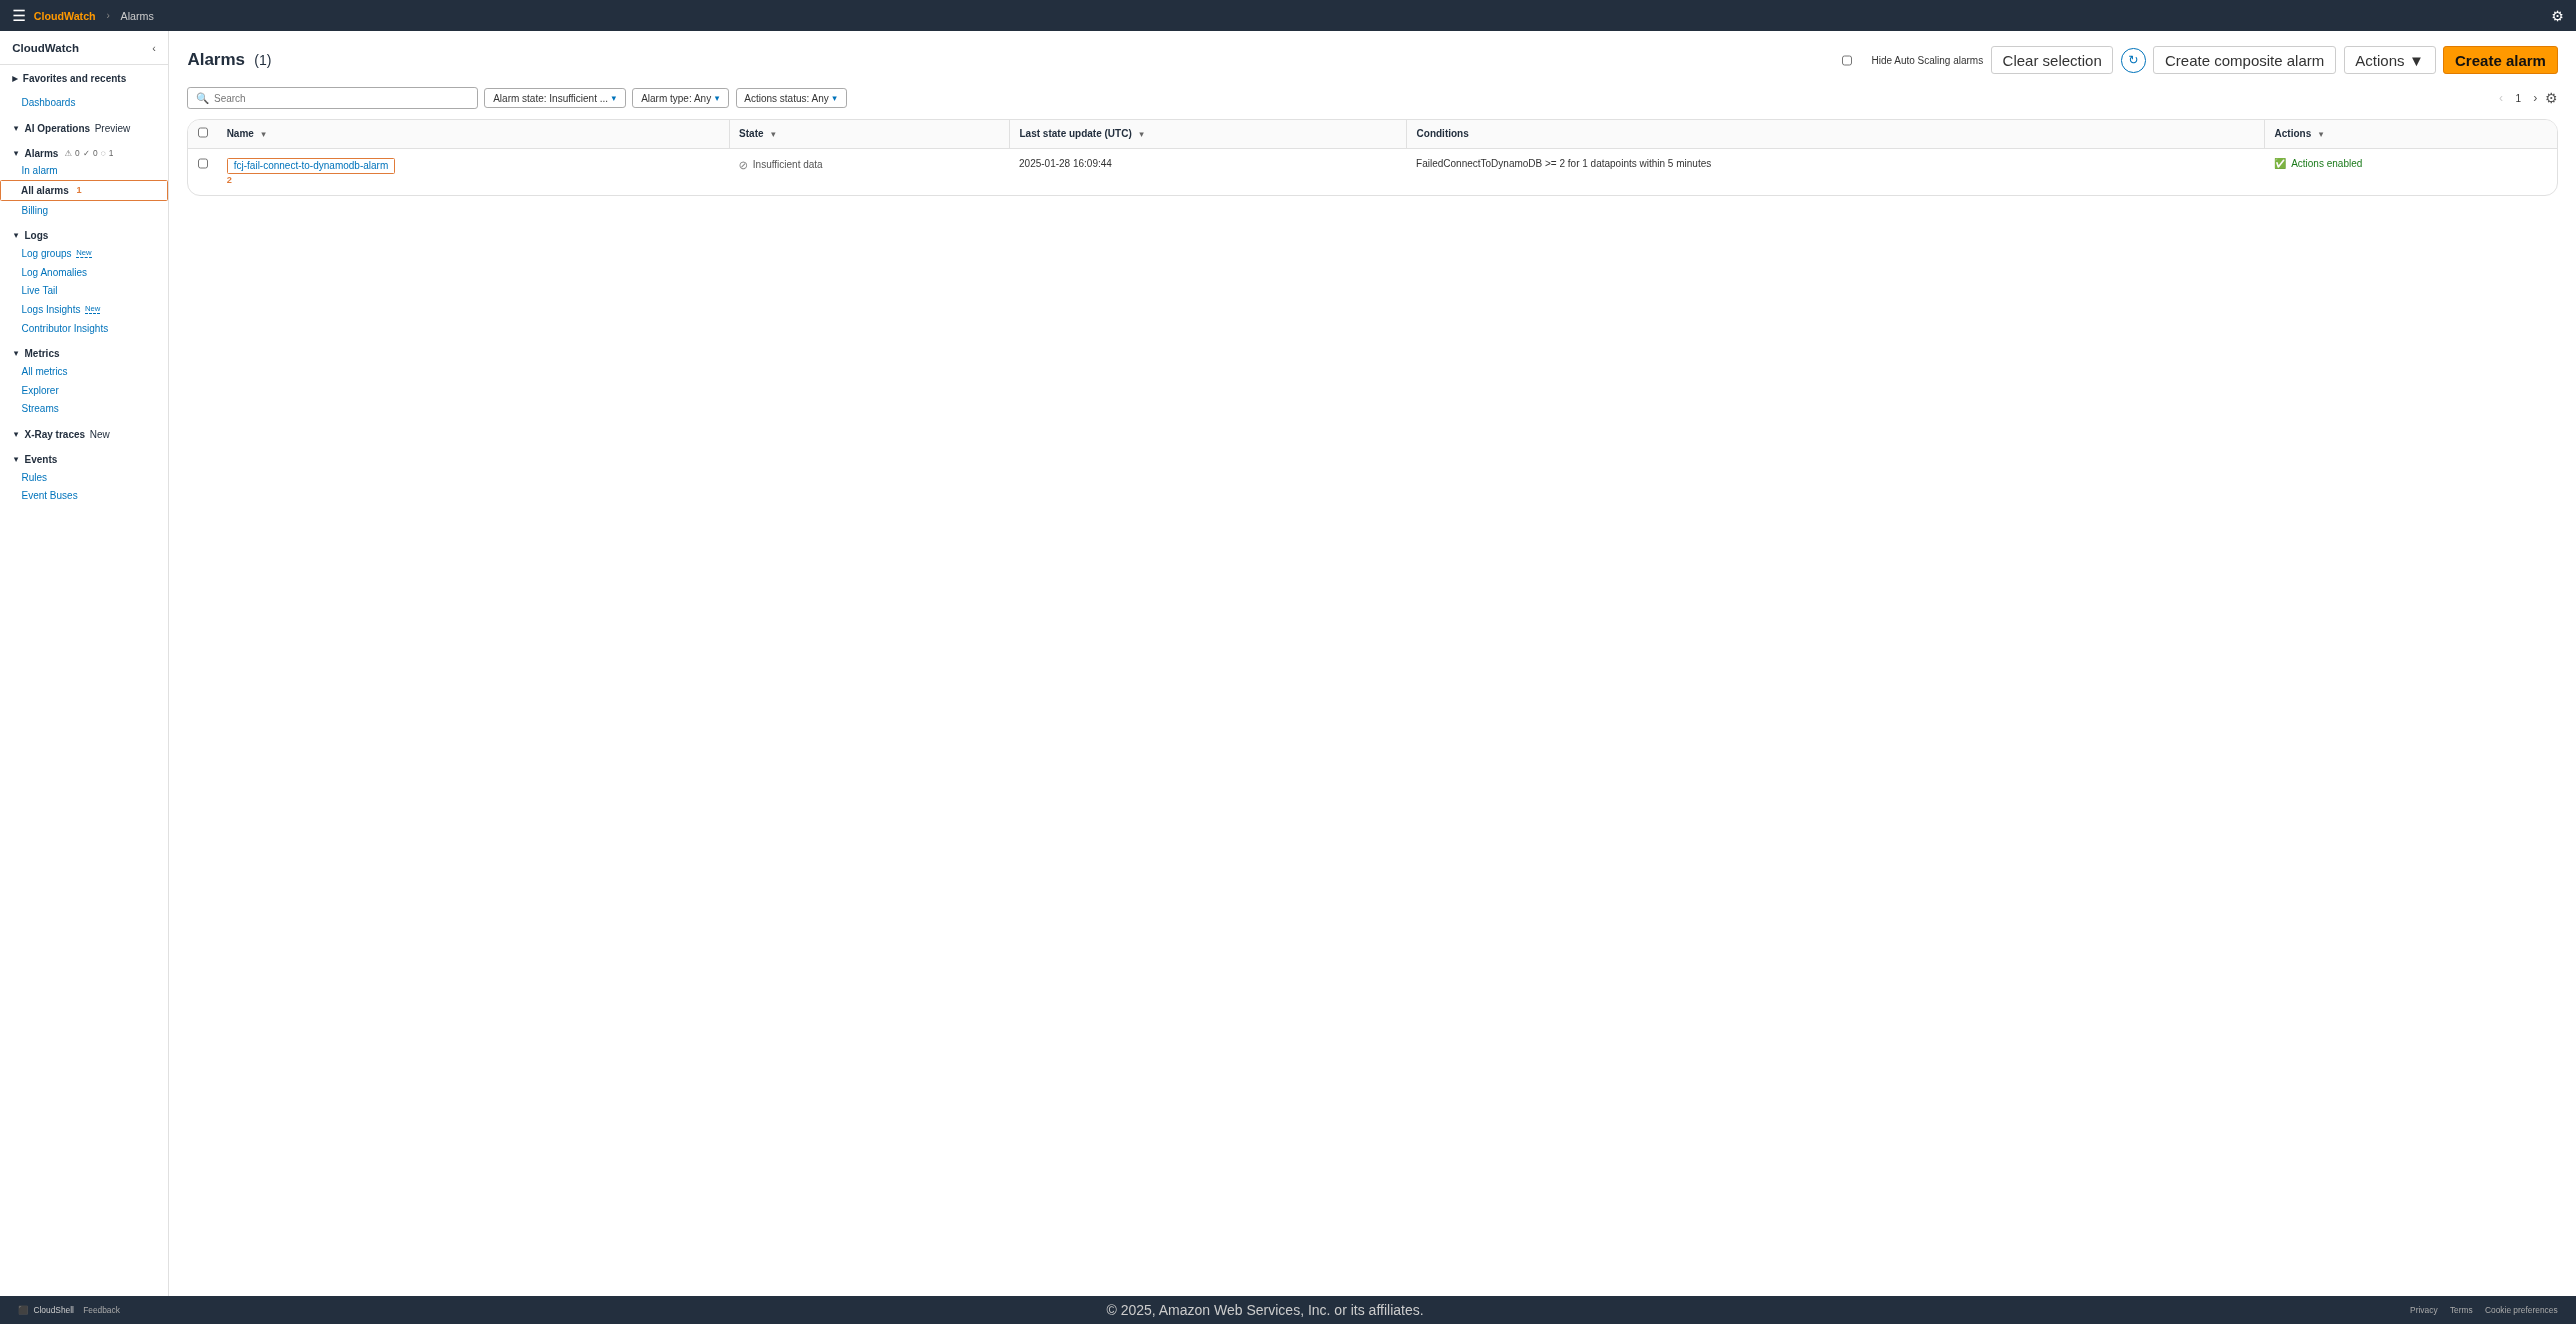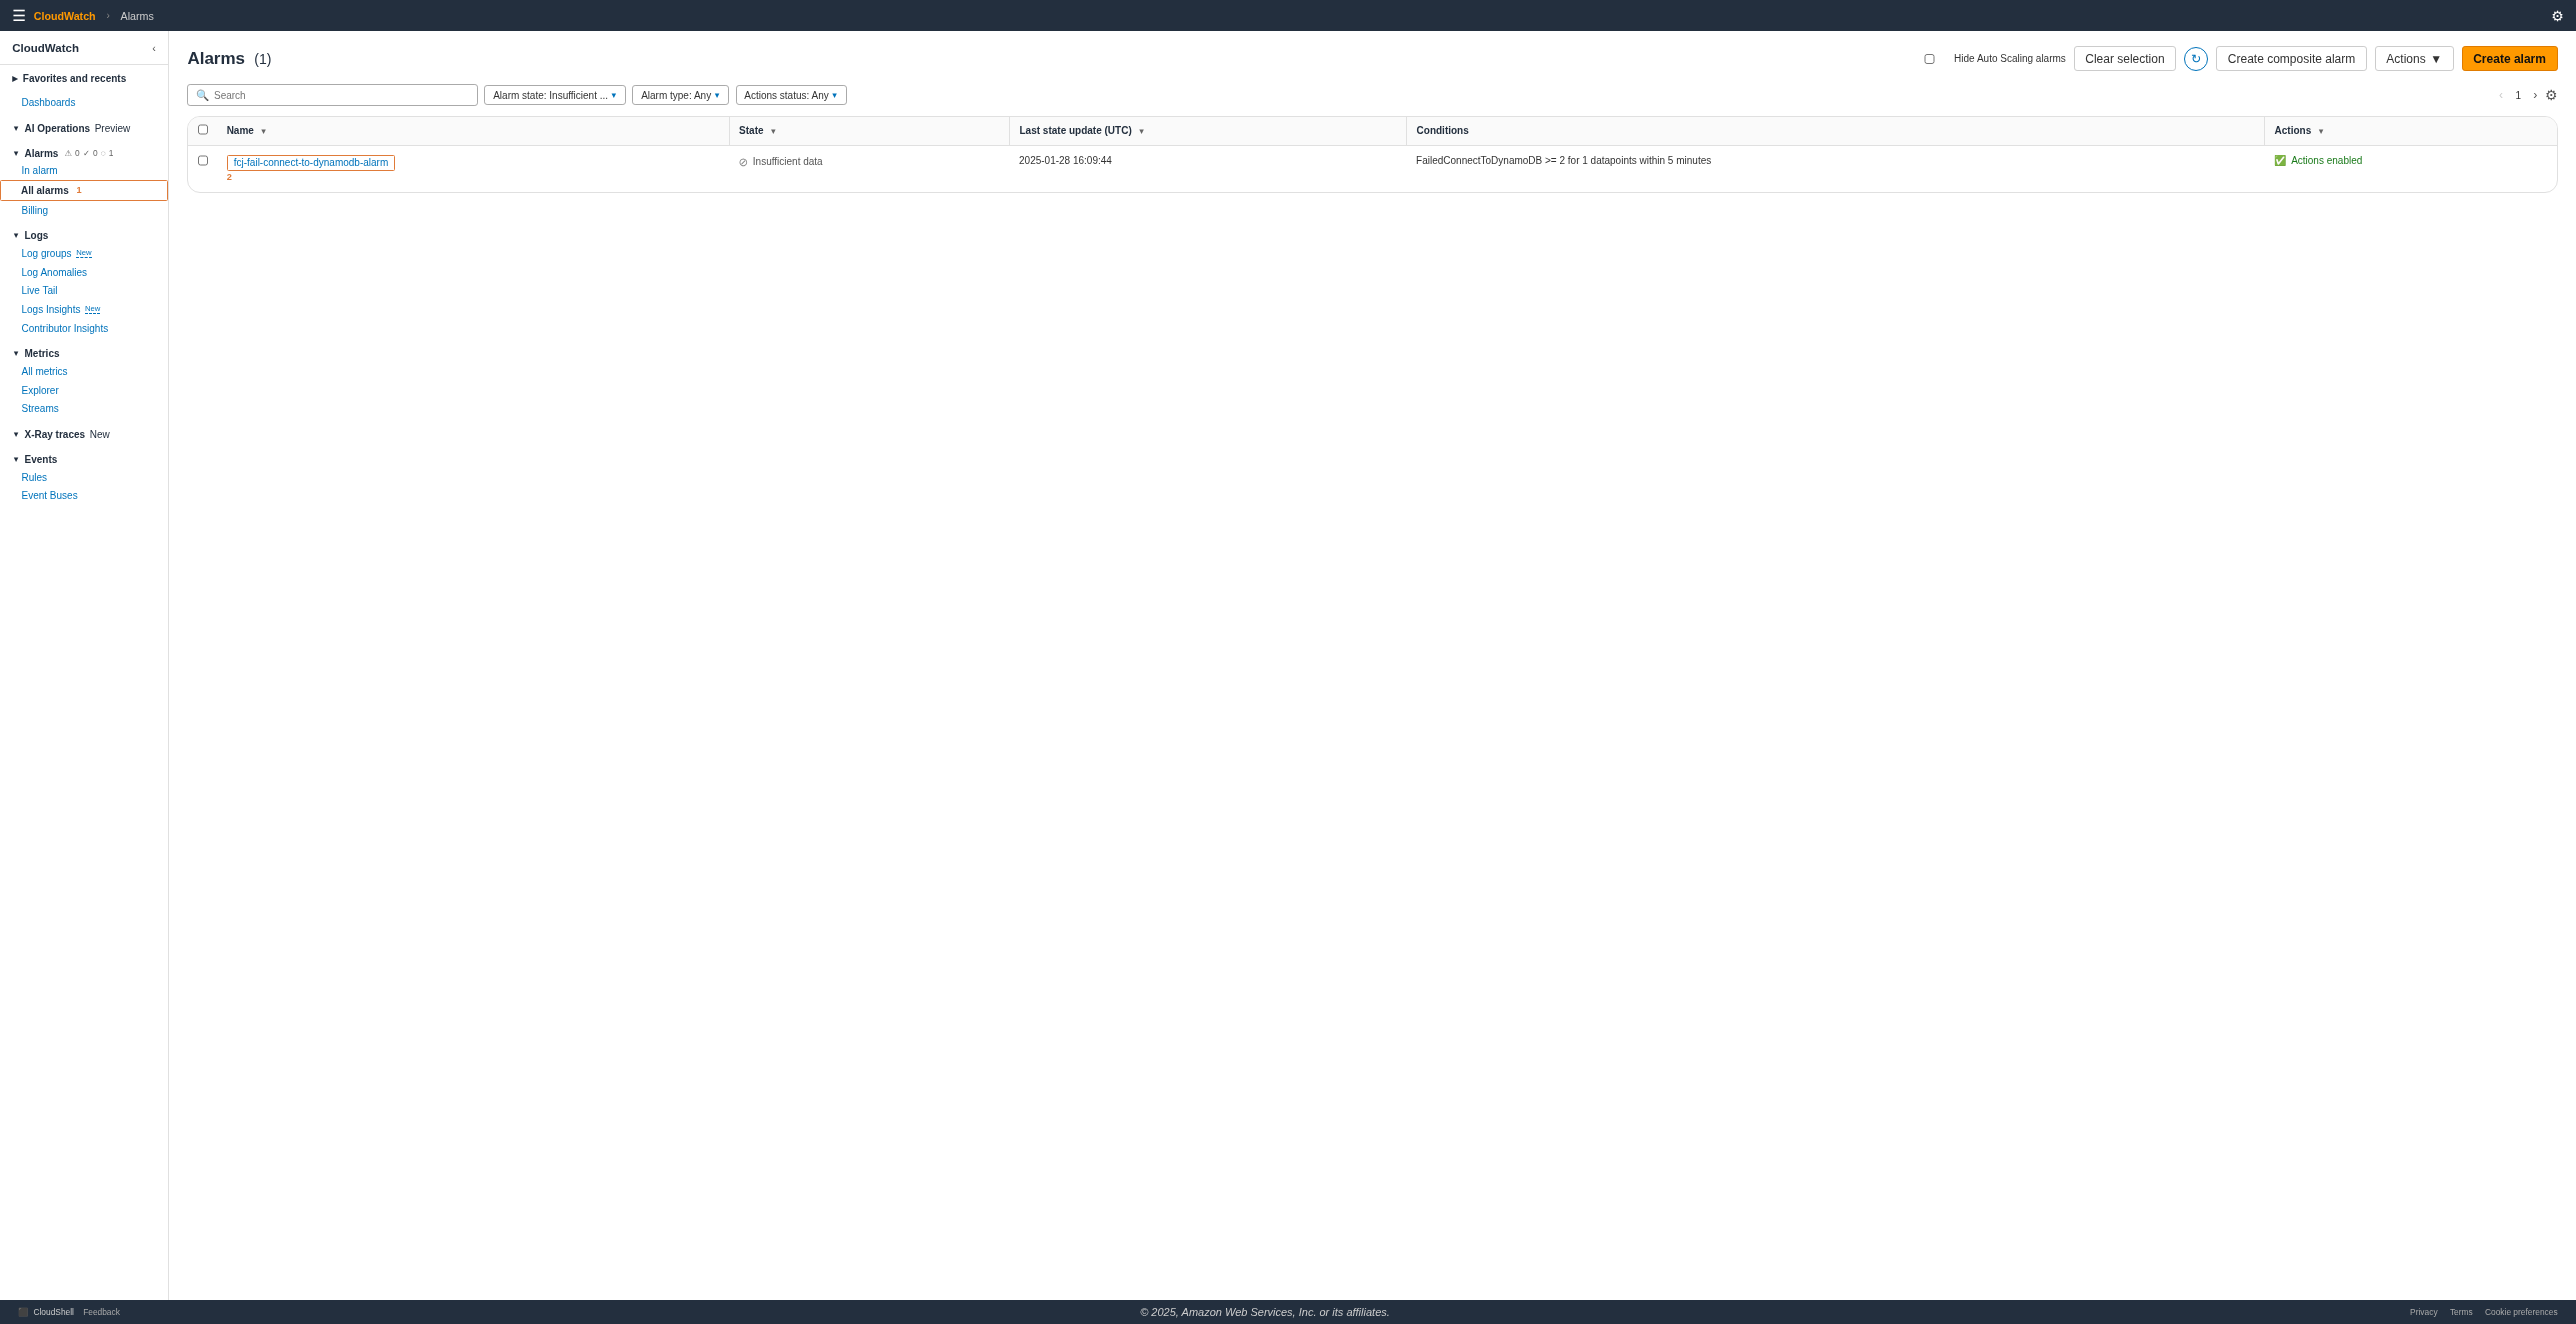--- a/index.html
+++ b/index.html
@@ -59,21 +59,21 @@
     
     .page-header {
       display: flex; align-items: center; justify-content: space-between;
       margin-bottom: 12.3px; flex-wrap: wrap; gap: 6.1px;
     }
     .page-title-area { display: flex; align-items: center; gap: 9.2px; }
     .page-title { font-size: 17px; font-weight: 700; color: #232f3e; }
     .page-actions { display: flex; align-items: center; gap: 7.7px; }
     .hide-scaling { display: flex; align-items: center; gap: 19px; font-size: 10px; color: #333; }
     .btn { 
-      padding: 4.6px 10.7px; border-radius: 3.1px; font-size: 12px; cursor: pointer;
+      padding: 4.6px 10.7px; border-radius: 3.1px; font-size: 15px; cursor: pointer;
       border: 0.8px solid #ccc; background: white; color: #333; display: flex; align-items: center; gap: 4.6px;
     }
     .btn-primary {
       background: #f90; border-color: #e07b00; color: #111; font-weight: 700;
     }
     .btn-icon { display: flex; align-items: center; justify-content: center; width: 26px; height: 26px; border: 0.8px solid #ccc; border-radius: 50%; background: white; cursor: pointer; }
 
     
     .filter-bar { display: flex; align-items: center; gap: 6.1px; margin-bottom: 0; }
     .search-box {
@@ -386,20 +386,20 @@
 </div>
 
 <div class="footer">
   <div class="footer-left">
     <div class="cloudshell-btn">
       <span>⬛</span>
       <span>CloudShell</span>
     </div>
     <span style="color:#aaa; cursor:pointer;">Feedback</span>
   </div>
-  <div style="color:#ccc; font-size:11px;font-style:italic;">© 2025, Amazon Web Services, Inc. or its affiliates.</div>
+  <div style="color:#ccc; font-size:14px;">© 2025, Amazon Web Services, Inc. or its affiliates.</div>
   <div class="footer-right">
     <a class="footer-link" href="#">Privacy</a>
     <a class="footer-link" href="#">Terms</a>
     <a class="footer-link" href="#">Cookie preferences</a>
   </div>
 </div>
 
 
 </body></html>

